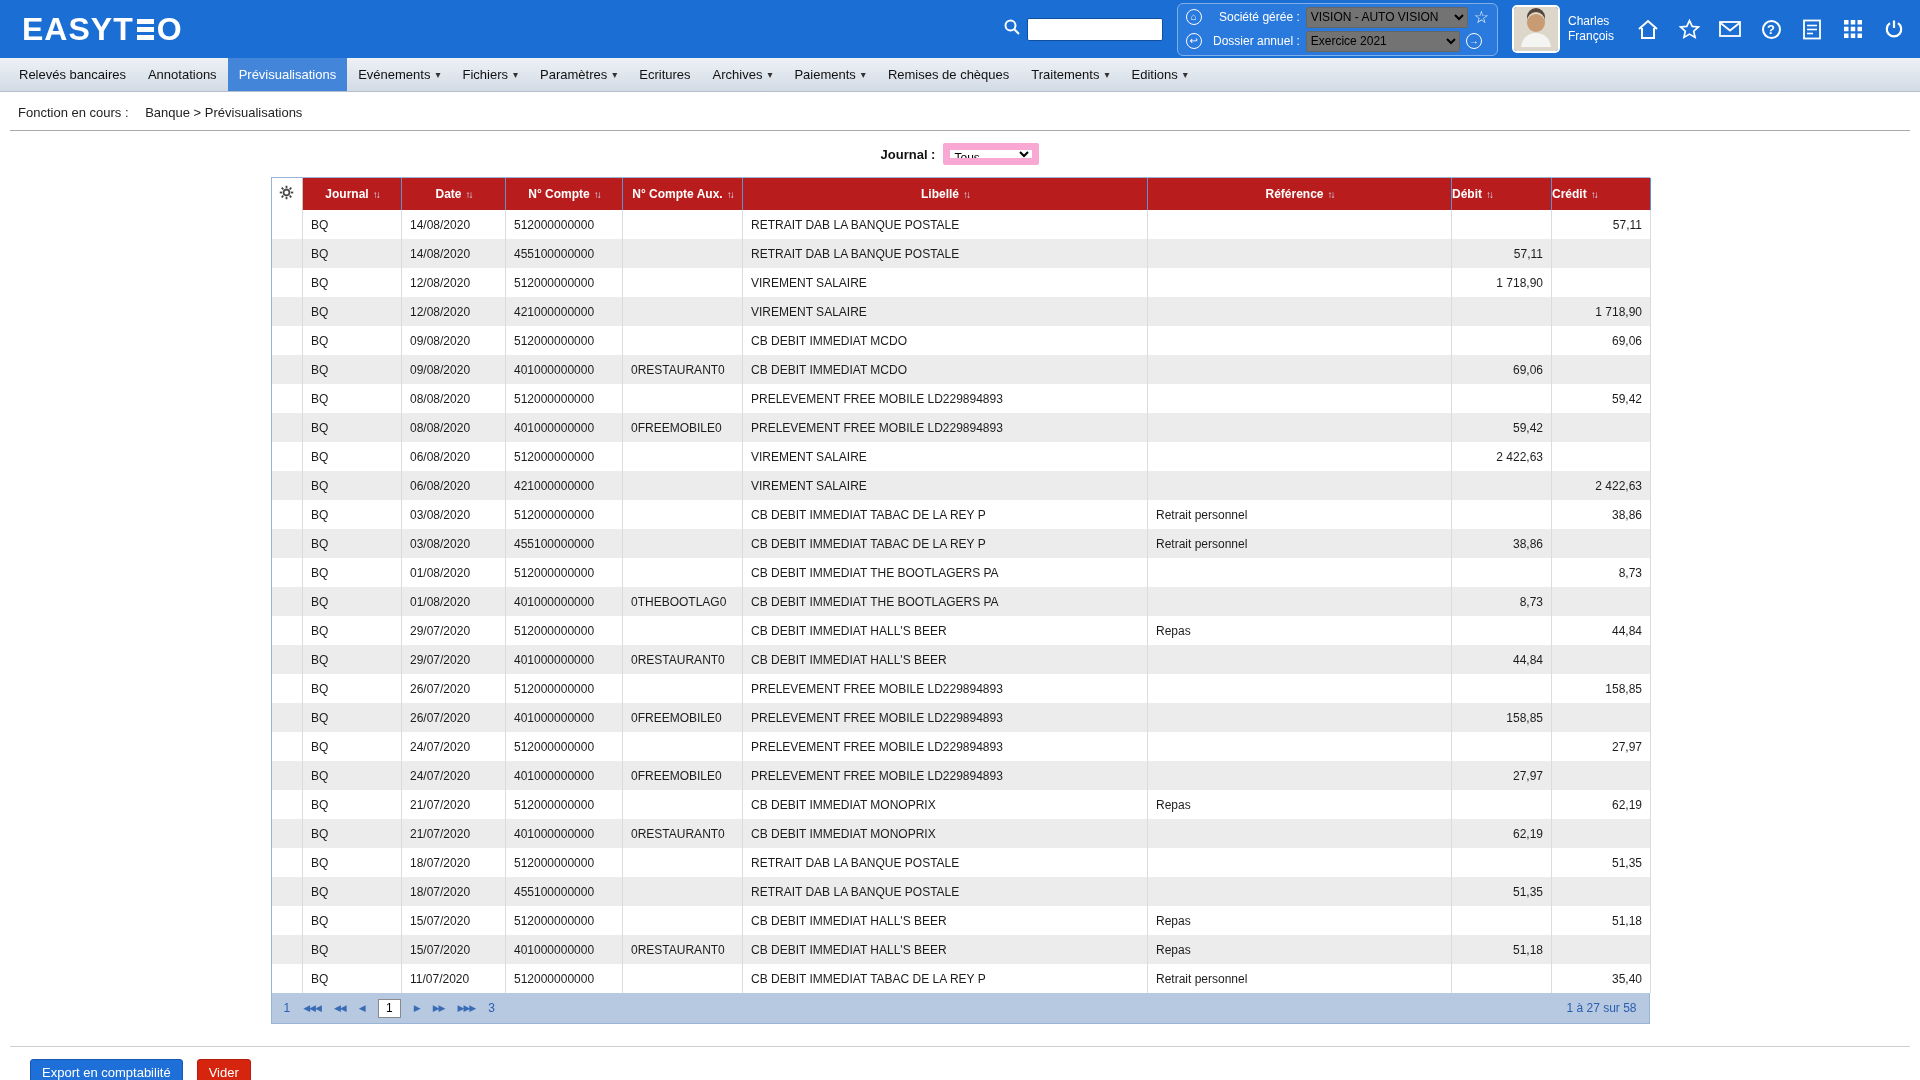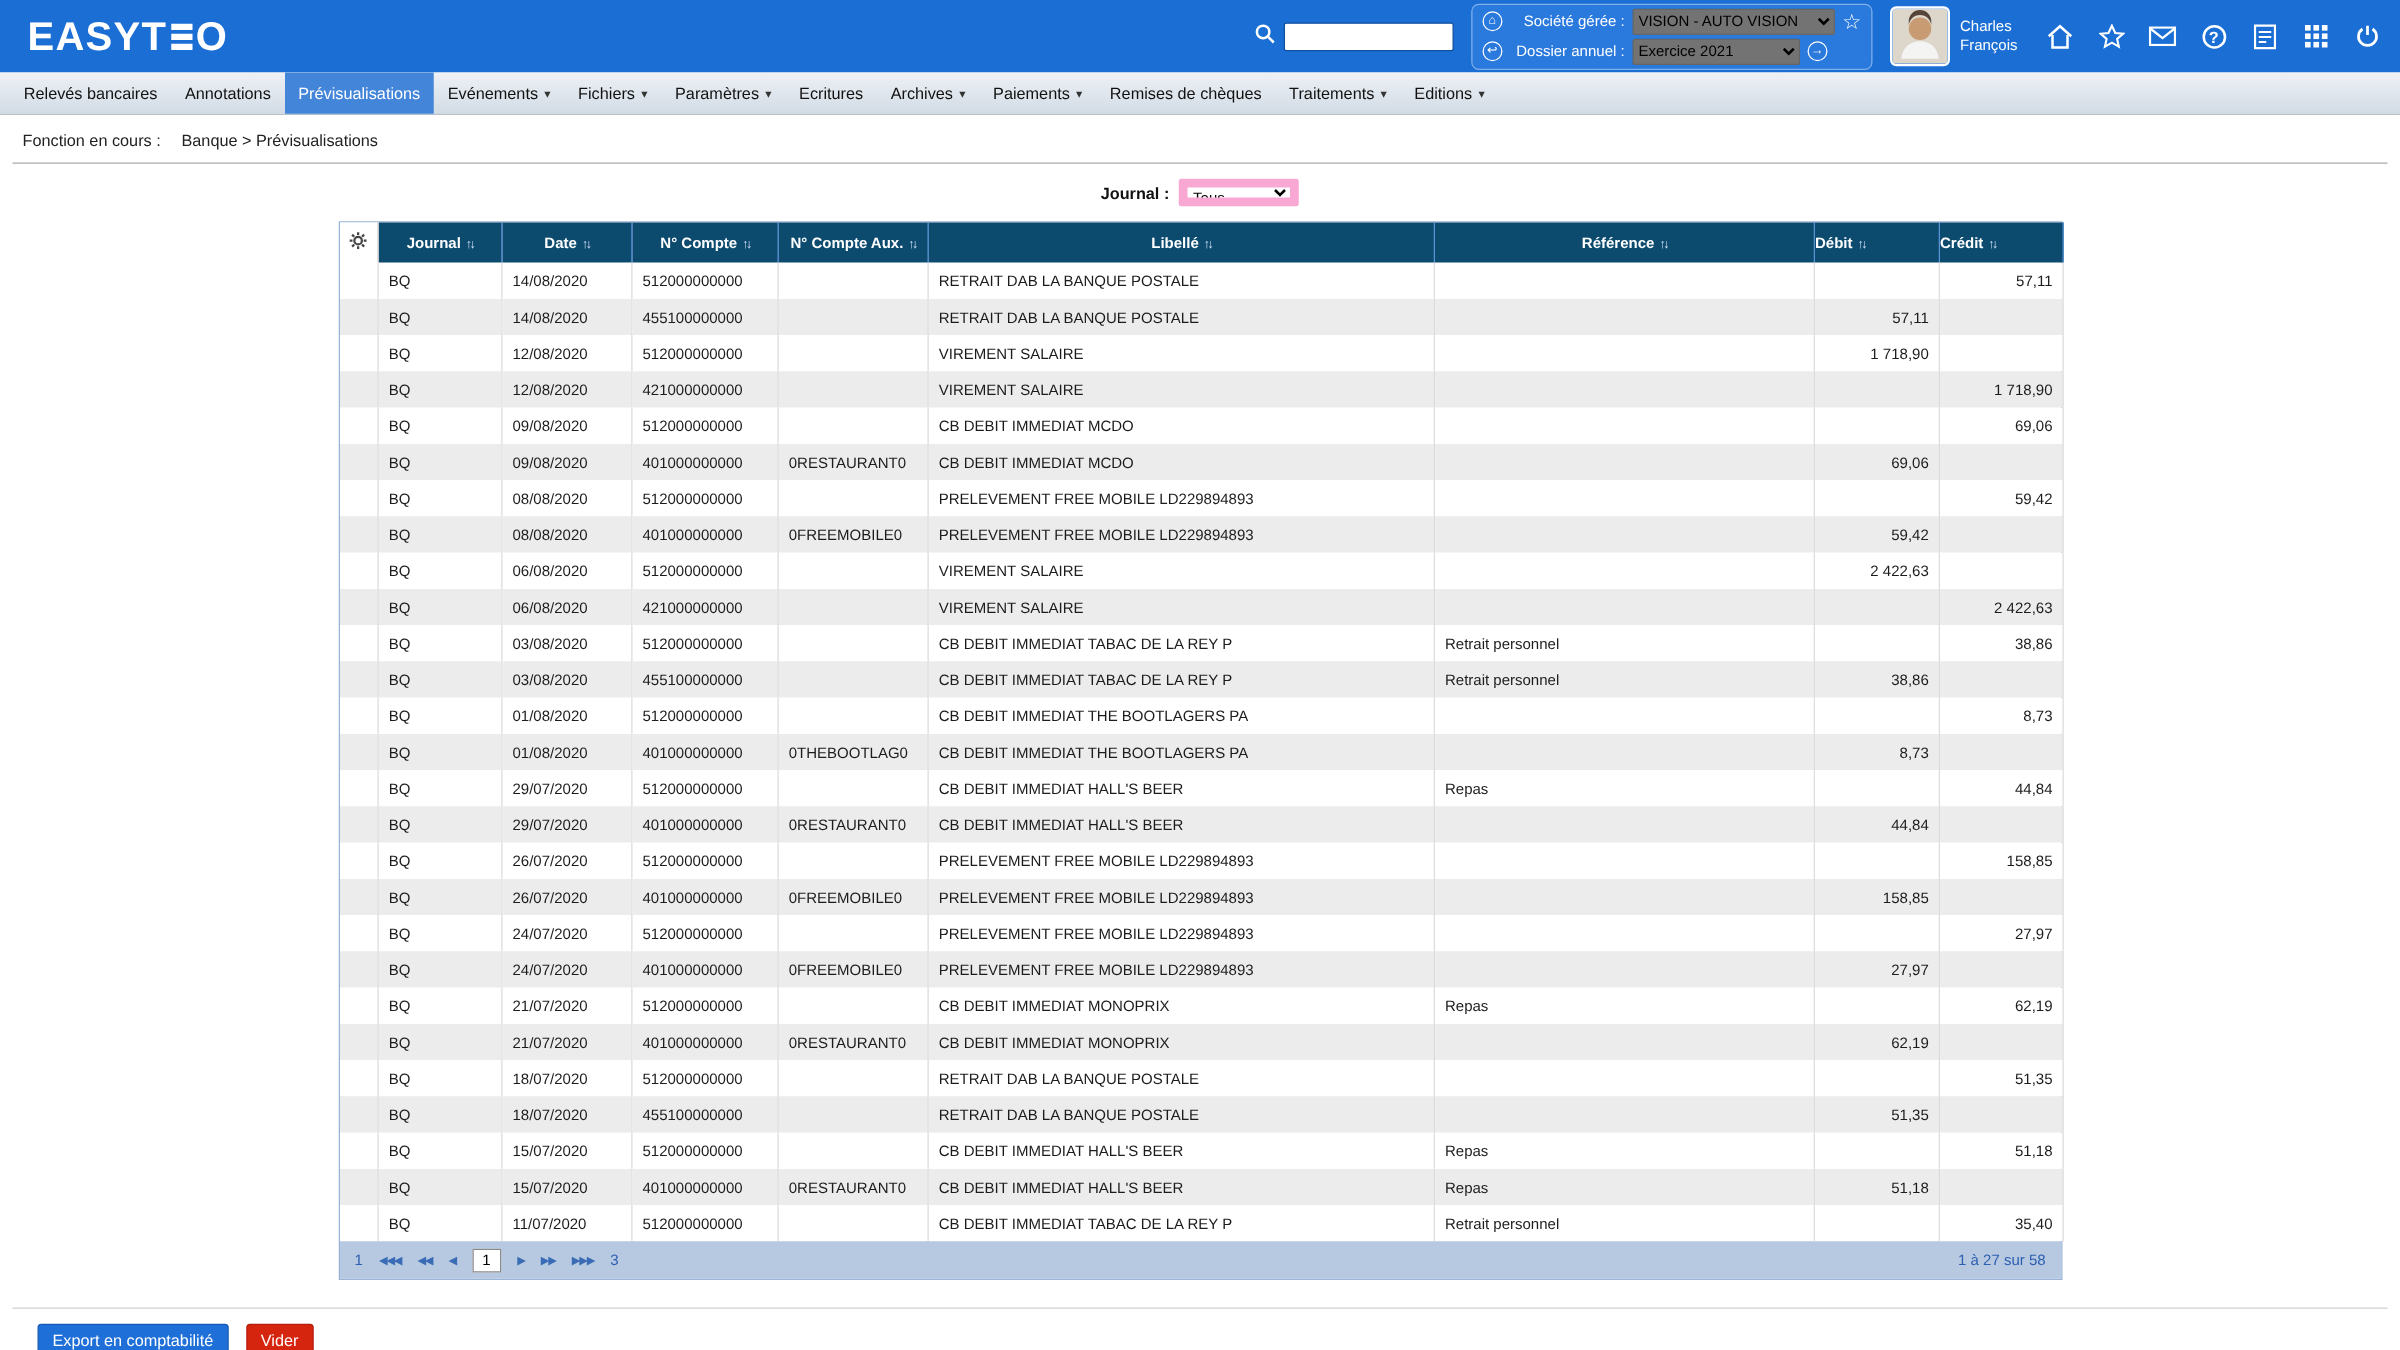--- a/index.html
+++ b/index.html
@@ -38,21 +38,21 @@
   .breadcrumb-wrap .crumb-label { margin-right:13px; }
 
   
   .filter-row { display:flex; align-items:center; justify-content:center; gap:8px; margin-top:12px; }
   .filter-row label { font-size:13px; font-weight:bold; color:#111; }
   .filter-row select { font-size:12px; height:22px; width:96px; border:7px solid #f9a8d4; border-radius:2px; background:#fff; }
 
   
   .table-wrap { width:1379px; margin:12px auto 0; border:1px solid #9ab4d6; }
   table { width:100%; border-collapse:collapse; table-layout:fixed; }
-  thead th { height:32px; background:#0c4a6e; color:#fff; font-size:12px; font-weight:bold; text-align:center; border-right:1px solid #5a92d6; cursor:pointer; }
+  thead th { height:32px; background:#b91c1c; color:#fff; font-size:12px; font-weight:bold; text-align:center; border-right:1px solid #5a92d6; cursor:pointer; }
   thead th.icon-col { background:#fff; border-right:1px solid #c3c3c3; cursor:default; }
   thead th.num { text-align:left; padding-right:8px; }
   thead th .sort { font-size:10px; letter-spacing:-2px; color:#cfe0f7; margin-left:4px; font-weight:normal; }
   tbody td { height:29px; font-size:12px; color:#1c1c1c; padding:0 8px; border-right:1px solid #dcdcdc; white-space:nowrap; overflow:hidden; }
   tbody td.num { text-align:right; }
   tbody tr:nth-child(even) { background:#ececec; }
   tbody tr:nth-child(odd) { background:#fff; }
 
   
   .pagination { height:30px; background:#b7c8e1; display:flex; align-items:center; padding:0 12px; color:#2b5fb0; font-size:12px; }
@@ -101,21 +101,21 @@
           <span class="circ">⌂</span>
           <label>Société gérée :</label>
           <select style="width:162px;">
             <option>VISION - AUTO VISION</option>
           </select>
           <span class="star-glyph">☆</span>
         </div>
         <div class="ctx-row">
           <span class="circ">↩</span>
           <label>Dossier annuel :</label>
-          <select style="width:134px;">
+          <select style="width:154px;">
             <option>Exercice 2021</option>
           </select>
           <span class="circ">→</span>
         </div>
       </div>
 
       <div class="user">
         <span class="avatar">
           <svg viewBox="0 0 44 44" width="44" height="44">
               <rect width="44" height="44" fill="#ddd6cb"></rect>

